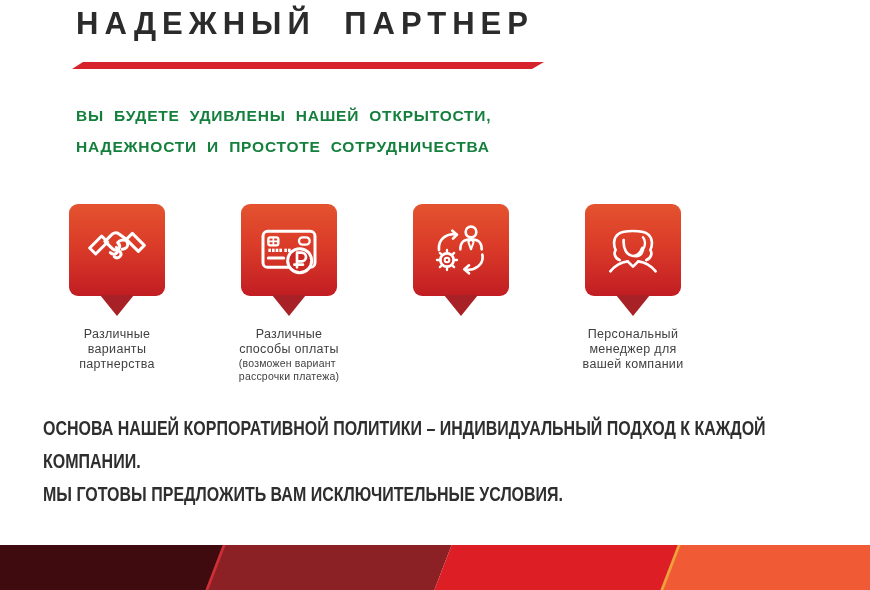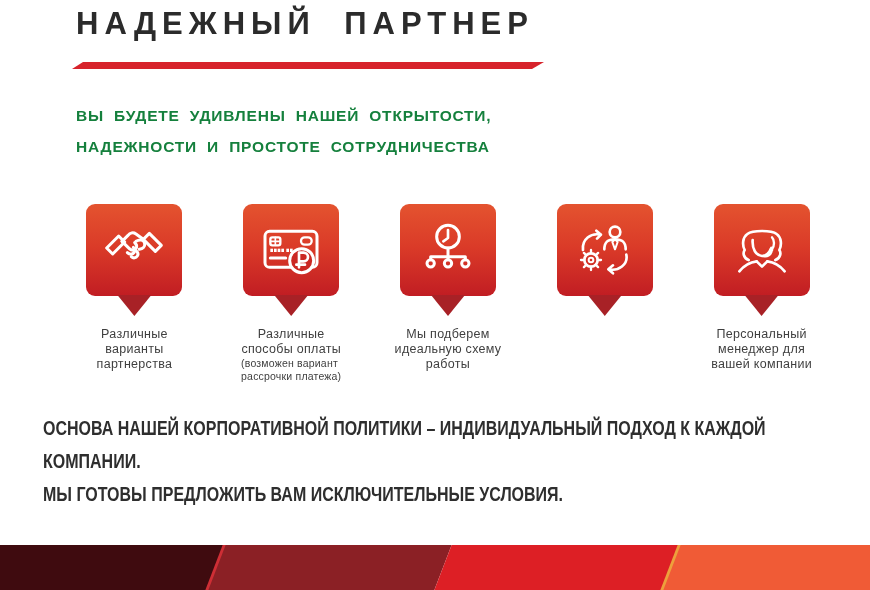--- a/index.html
+++ b/index.html
@@ -17,21 +17,21 @@
     background:#d7232b;
     clip-path:polygon(11px 0, 100% 0, calc(100% - 12px) 100%, 0 100%);
   }
   .subtitle {
     position:absolute; left:76px; top:100px;
     font-size:15.5px; font-weight:bold; color:#15803d;
     letter-spacing:0.8px; word-spacing:5px; line-height:31px;
     white-space:pre-line;
   }
   .features {
-    position:absolute; left:69px; top:204px; width:758px;
+    position:absolute; left:44px; top:204px; width:758px;
     display:flex; gap:26px;
   }
   .feature { width:146px; display:flex; flex-direction:column; align-items:center; }
   .badge {
     width:96px; height:92px; border-radius:9px;
     background:linear-gradient(180deg,#e4532f 0%, #da3a28 48%, #c11d23 100%);
     display:flex; align-items:center; justify-content:center;
   }
   .badge svg { display:block; }
   .tail {
@@ -118,39 +118,20 @@
           </svg>
         </span>
       </div>
       <div class="tail"></div>
       <div class="caption">Различные
 способы оплаты</div>
       <div class="caption-note">(возможен вариант
 рассрочки платежа)</div>
     </div>
 
-    <div class="feature">
-      <div class="badge">
-        <span>
-          <svg width="64" height="64" viewBox="0 0 96 96" fill="none" stroke="#fff" stroke-width="4.5" stroke-linecap="round" stroke-linejoin="round">
-            <circle cx="48" cy="28" r="17"></circle>
-            <path d="M48 18 V30 L41 35" stroke-width="4"></path>
-            <path d="M48 45 V58 M22 58 H74 M22 58 V62.5 M48 58 V62.5 M74 58 V62.5"></path>
-            <circle cx="22" cy="68" r="5.5"></circle>
-            <circle cx="48" cy="68" r="5.5"></circle>
-            <circle cx="74" cy="68" r="5.5"></circle>
-          </svg>
-        </span>
-      </div>
-      <div class="tail"></div>
-      <div class="caption">Мы подберем
-идеальную схему
-работы</div>
-      <div class="caption-note"></div>
-    </div>
 
     <div class="feature">
       <div class="badge">
         <span>
           <svg width="64" height="64" viewBox="0 0 96 96" fill="none" stroke="#fff" stroke-width="4" stroke-linecap="round" stroke-linejoin="round">
             <circle cx="63" cy="21" r="8"></circle>
             <path d="M47 47 C47 36 52 32 63 32 C74 32 79 36 79 47"></path>
             <path d="M63 32 L59 36 L63 47 L67 36 Z" stroke-width="3"></path>
             <circle cx="27" cy="63" r="10"></circle>
             <circle cx="27" cy="63" r="3.5" stroke-width="3"></circle>

